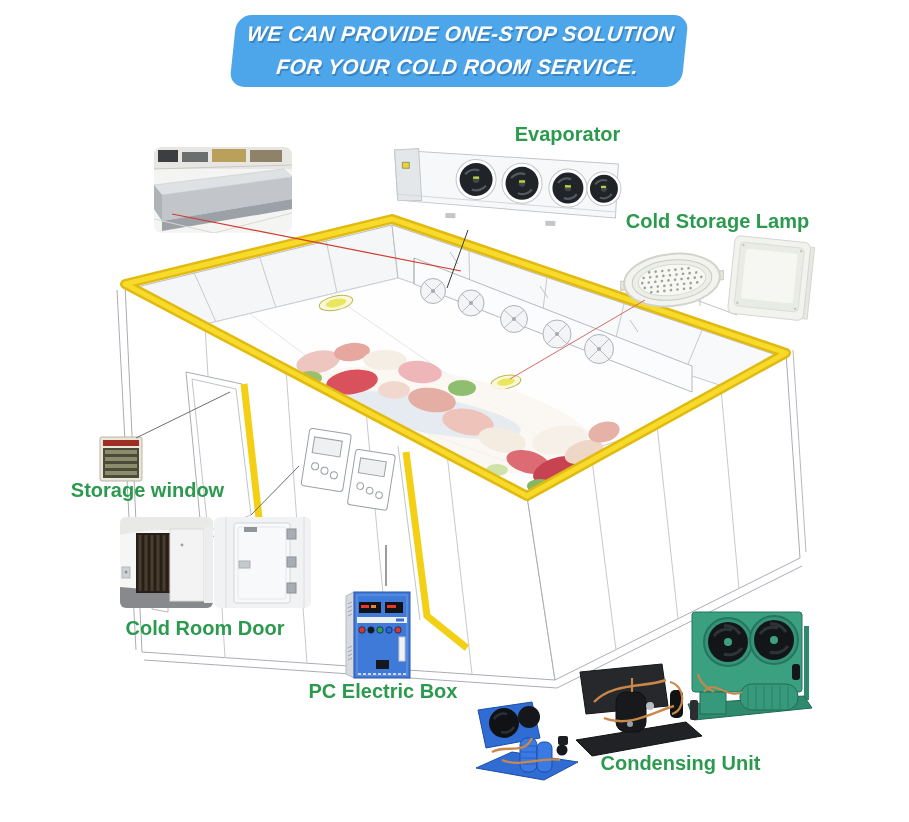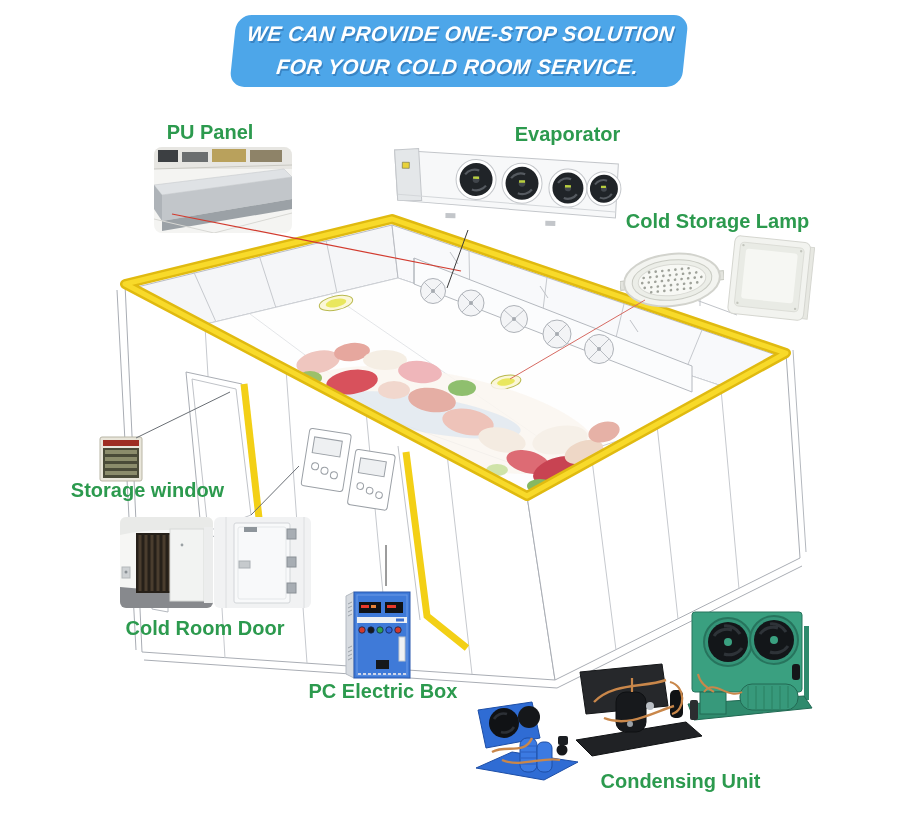--- a/index.html
+++ b/index.html
@@ -24,21 +24,21 @@
   .lbl{
     position:absolute;color:var(--label-green,#2c9a4e);
     font-size:20px;font-weight:bold;text-align:center;z-index:6;white-space:nowrap;
   }
   .lbl.pu{left:140px;top:121px;width:140px;}
   .lbl.ev{left:495px;top:123px;width:145px;}
   .lbl.la{left:620px;top:210px;width:195px;}
   .lbl.bw{left:55px;top:479px;width:185px;}
   .lbl.dr{left:115px;top:617px;width:180px;}
   .lbl.bx{left:293px;top:680px;width:180px;}
-  .lbl.cu{left:588px;top:770px;width:185px;}
+  .lbl.cu{left:588px;top:752px;width:185px;}
 
   
   .photo{position:absolute;z-index:3;}
   .rounded{border-radius:8px;overflow:hidden;}
   svg{display:block;}
 
   
   #room-svg{position:absolute;left:0;top:0;z-index:1;}
   #leader-svg{position:absolute;left:0;top:0;z-index:5;pointer-events:none;}
 </style>
@@ -172,21 +172,20 @@
 
     <polygon points="125,284 392,219 786,353 527,496" fill="none" stroke="var(--trim-yellow-dark,#e0ba10)" stroke-width="10" stroke-linejoin="round"></polygon>
     <polygon points="125,284 392,219 786,353 527,496" fill="none" stroke="#f8da2a" stroke-width="5" stroke-linejoin="round"></polygon>
   </svg>
 
   <div class="banner">
     <span>WE CAN PROVIDE ONE-STOP SOLUTION</span>
     <span>FOR YOUR COLD ROOM SERVICE.</span>
   </div>
 
-  <div class="lbl pu">PU Panel</div>
   <div class="lbl la">Cold Storage Lamp</div>
   <div class="lbl ev">Evaporator</div>
   <div class="lbl bw">Storage window</div>
   <div class="lbl dr">Cold Room Door</div>
   <div class="lbl bx">PC Electric Box</div>
   <div class="lbl cu">Condensing Unit</div>
 
   <div class="photo rounded" style="left:154px;top:147px;width:138px;height:86px;">
     <svg width="138" height="86" viewBox="0 0 138 86">
       <rect width="138" height="86" fill="#f4f4f2"></rect>

